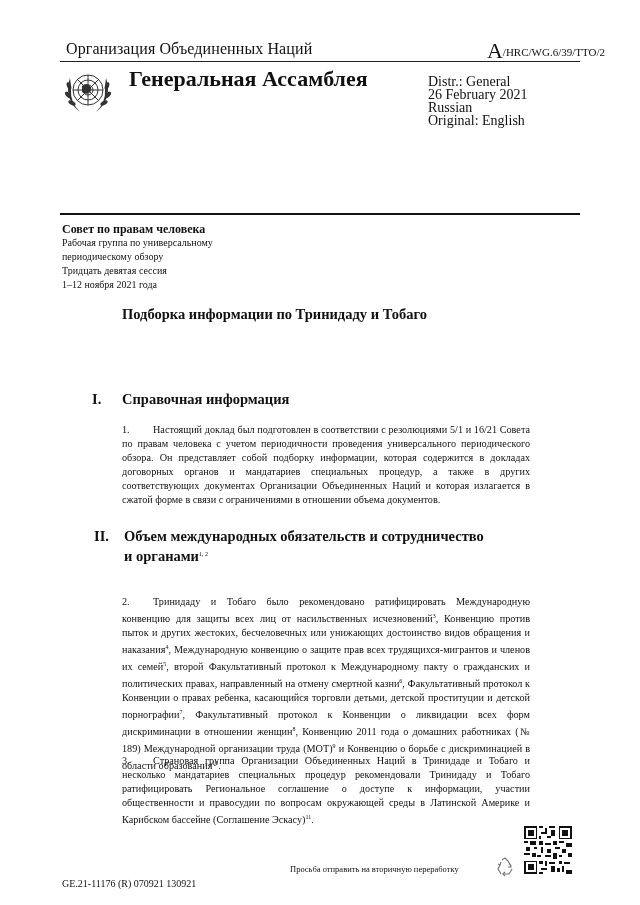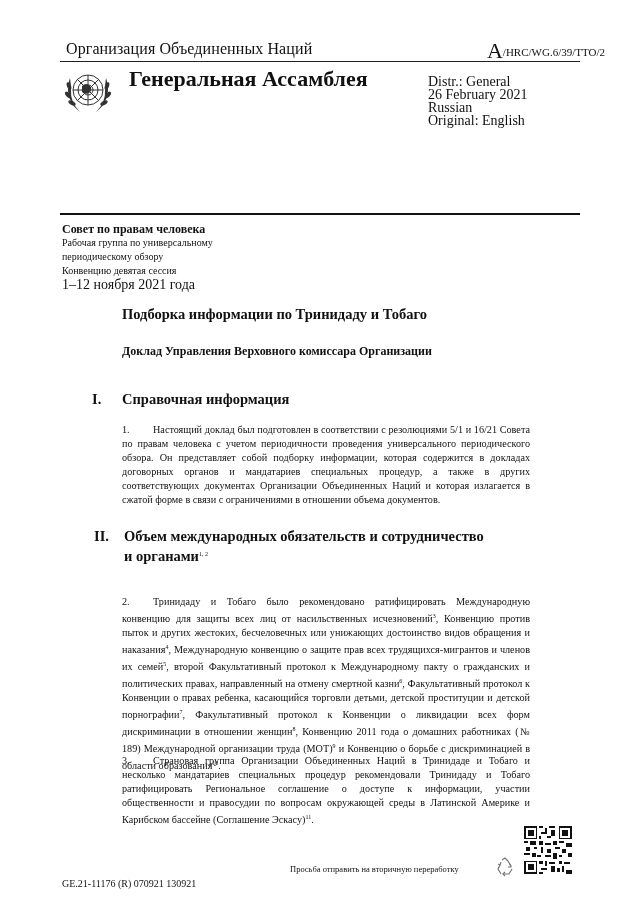--- a/index.html
+++ b/index.html
@@ -60,21 +60,21 @@
       background: #111;
     }
 
     
     .council {
       left: 62px; top: 222px;
       line-height: 14px;
     }
     .council .c-title { font-size: 12px; font-weight: bold; }
     .council .c-sub { font-size: 10px; font-weight: normal; line-height: 14px; }
-    .council .c-date { font-size: 14px; }
+    .council .c-date { font-size: 10px; }
 
     .doc-title {
       left: 122px; top: 306px;
       font-size: 14.5px;
       font-weight: bold;
     }
     .doc-subtitle {
       left: 122px; top: 343px;
       font-size: 12px;
       font-weight: bold;
@@ -170,27 +170,26 @@
   <div>Russian</div>
   <div>Original: English</div>
 </div>
 
 <div class="abs mid-rule"></div>
 
 <div class="abs council">
   <div class="c-title">Совет по правам человека</div>
   <div class="c-sub">Рабочая группа по универсальному</div>
   <div class="c-sub">периодическому обзору</div>
-  <div class="c-sub">Конвенцию девятая сессия</div>
+  <div class="c-sub">Тридцать девятая сессия</div>
   <div class="c-date">1–12 ноября 2021 года</div>
 </div>
 
 <div class="abs doc-title">Подборка информации по Тринидаду и Тобаго</div>
 <div class="abs doc-subtitle">
-  <div>Доклад Управления Верховного комиссара Организации</div>
 </div>
 
 <div class="abs section-head sec1">
   <span class="section-num">I.</span>
   <span>Справочная информация</span>
 </div>
 
 <div class="abs para p1">
   <span class="pnum">1.</span><span>Настоящий доклад был подготовлен в соответствии с резолюциями 5/1 и 16/21 Совета по правам человека с учетом периодичности проведения универсального периодического обзора. Он представляет собой подборку информации, которая содержится в докладах договорных органов и мандатариев специальных процедур, а также в других соответствующих документах Организации Объединенных Наций и которая излагается в сжатой форме в связи с ограничениями в отношении объема документов.</span>
 </div>

